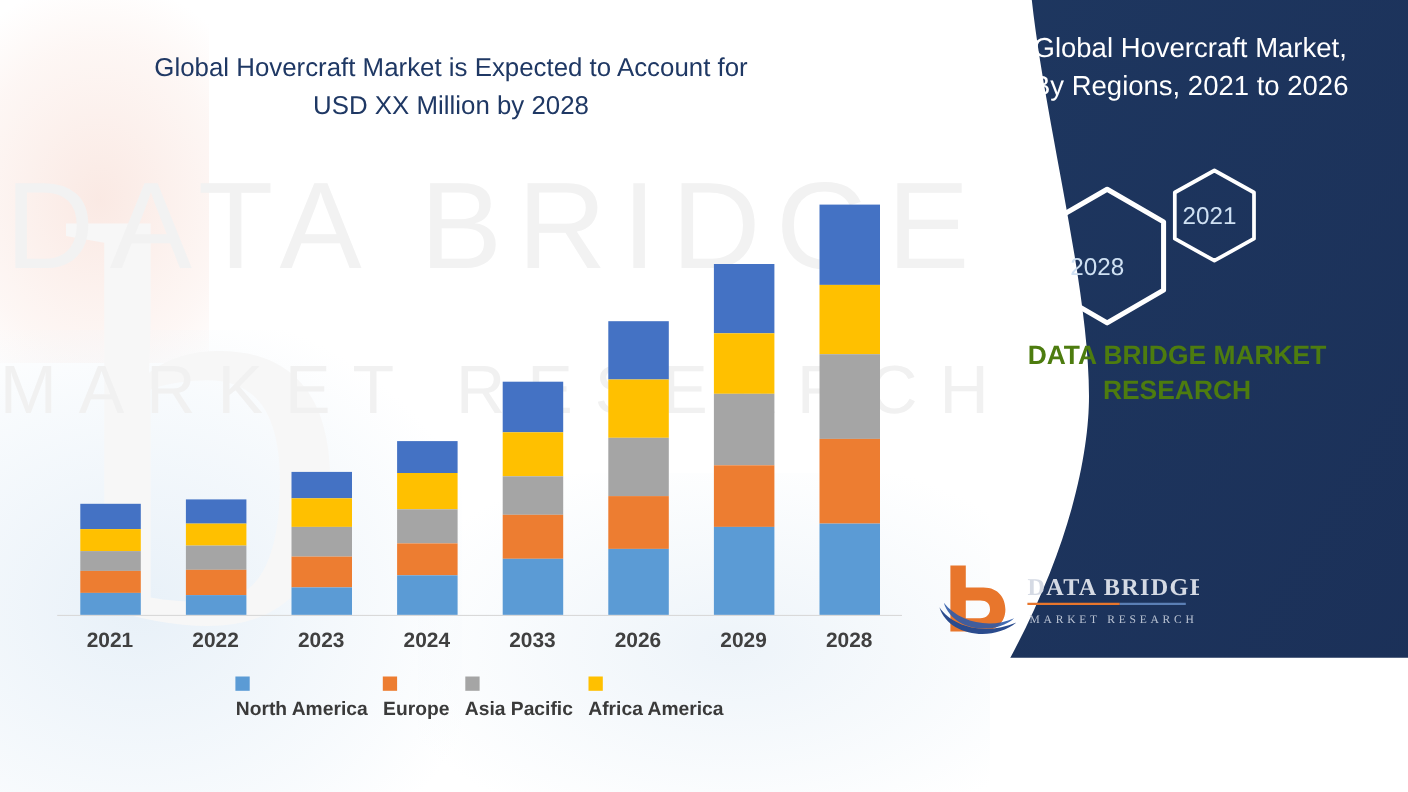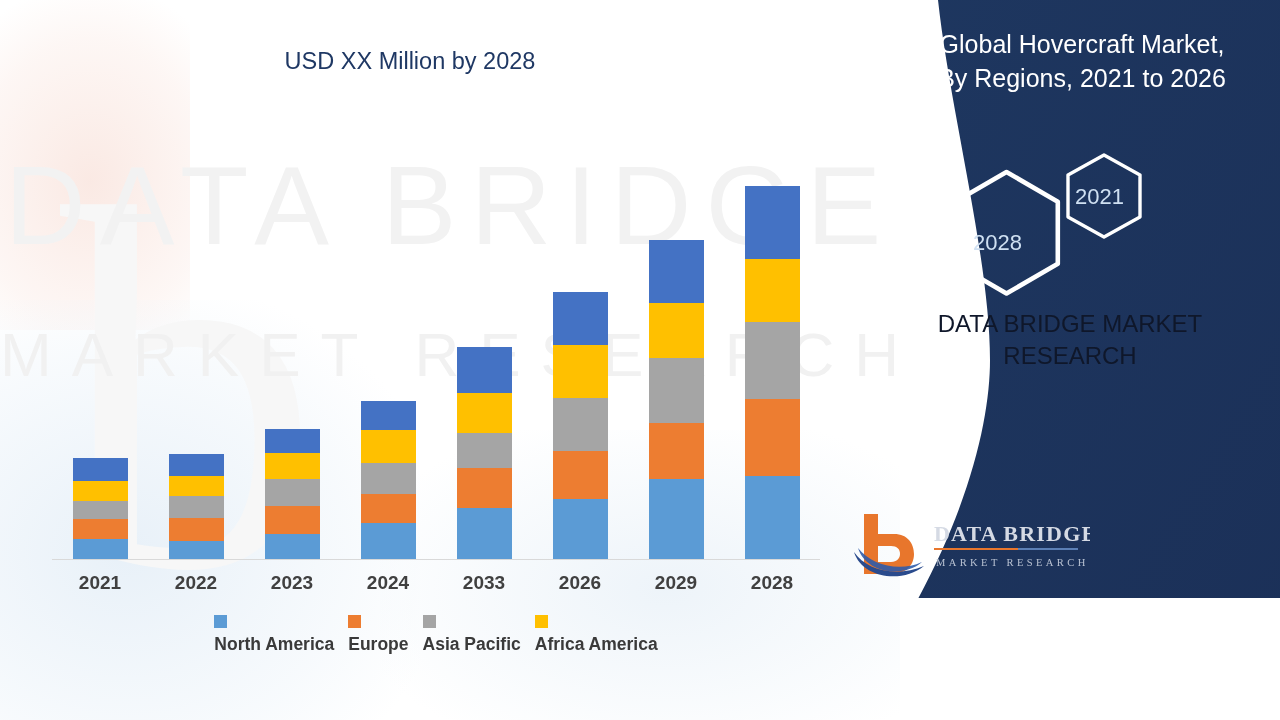--- a/index.html
+++ b/index.html
@@ -192,24 +192,24 @@
   .hexes {
     position: absolute;
     left: 60px; top: 145px;
     width: 320px; height: 155px;
   }
   .brand {
     position: absolute;
     left: 60px; top: 308px;
     width: 340px;
     text-align: center;
-    color: #0f172a;
+    color: #4d7c0f;
     font-size: 24px;
     line-height: 1.35;
-    font-weight: 400;
+    font-weight: 700;
   }
   .logo {
     position: absolute;
     left: 10px; bottom: 18px;
     width: 240px; height: 72px;
   }
 </style>
 </head>
 <body>
 
@@ -219,20 +219,21 @@
   <div class="tint-blue"></div>
   <div class="tint-blue2"></div>
 
   <div class="watermark-b">b</div>
   <div class="watermark">
     <span>DATA BRIDGE</span>
     <span class="wm2">MARKET RESEARCH</span>
   </div>
 
   <div class="chart-title">
+    <div>Global Hovercraft Market is Expected to Account for</div>
     <div>USD XX Million by 2028</div>
   </div>
 
   <div class="plot">
     <div class="bars" id="bars">
         <div class="bar-col">
           <div class="bar">
             <div class="seg" style="height: 23.0618px; background: rgb(68, 114, 196);"></div>
             <div class="seg" style="height: 20.0538px; background: rgb(255, 192, 0);"></div>
             <div class="seg" style="height: 18.0484px; background: rgb(165, 165, 165);"></div>

